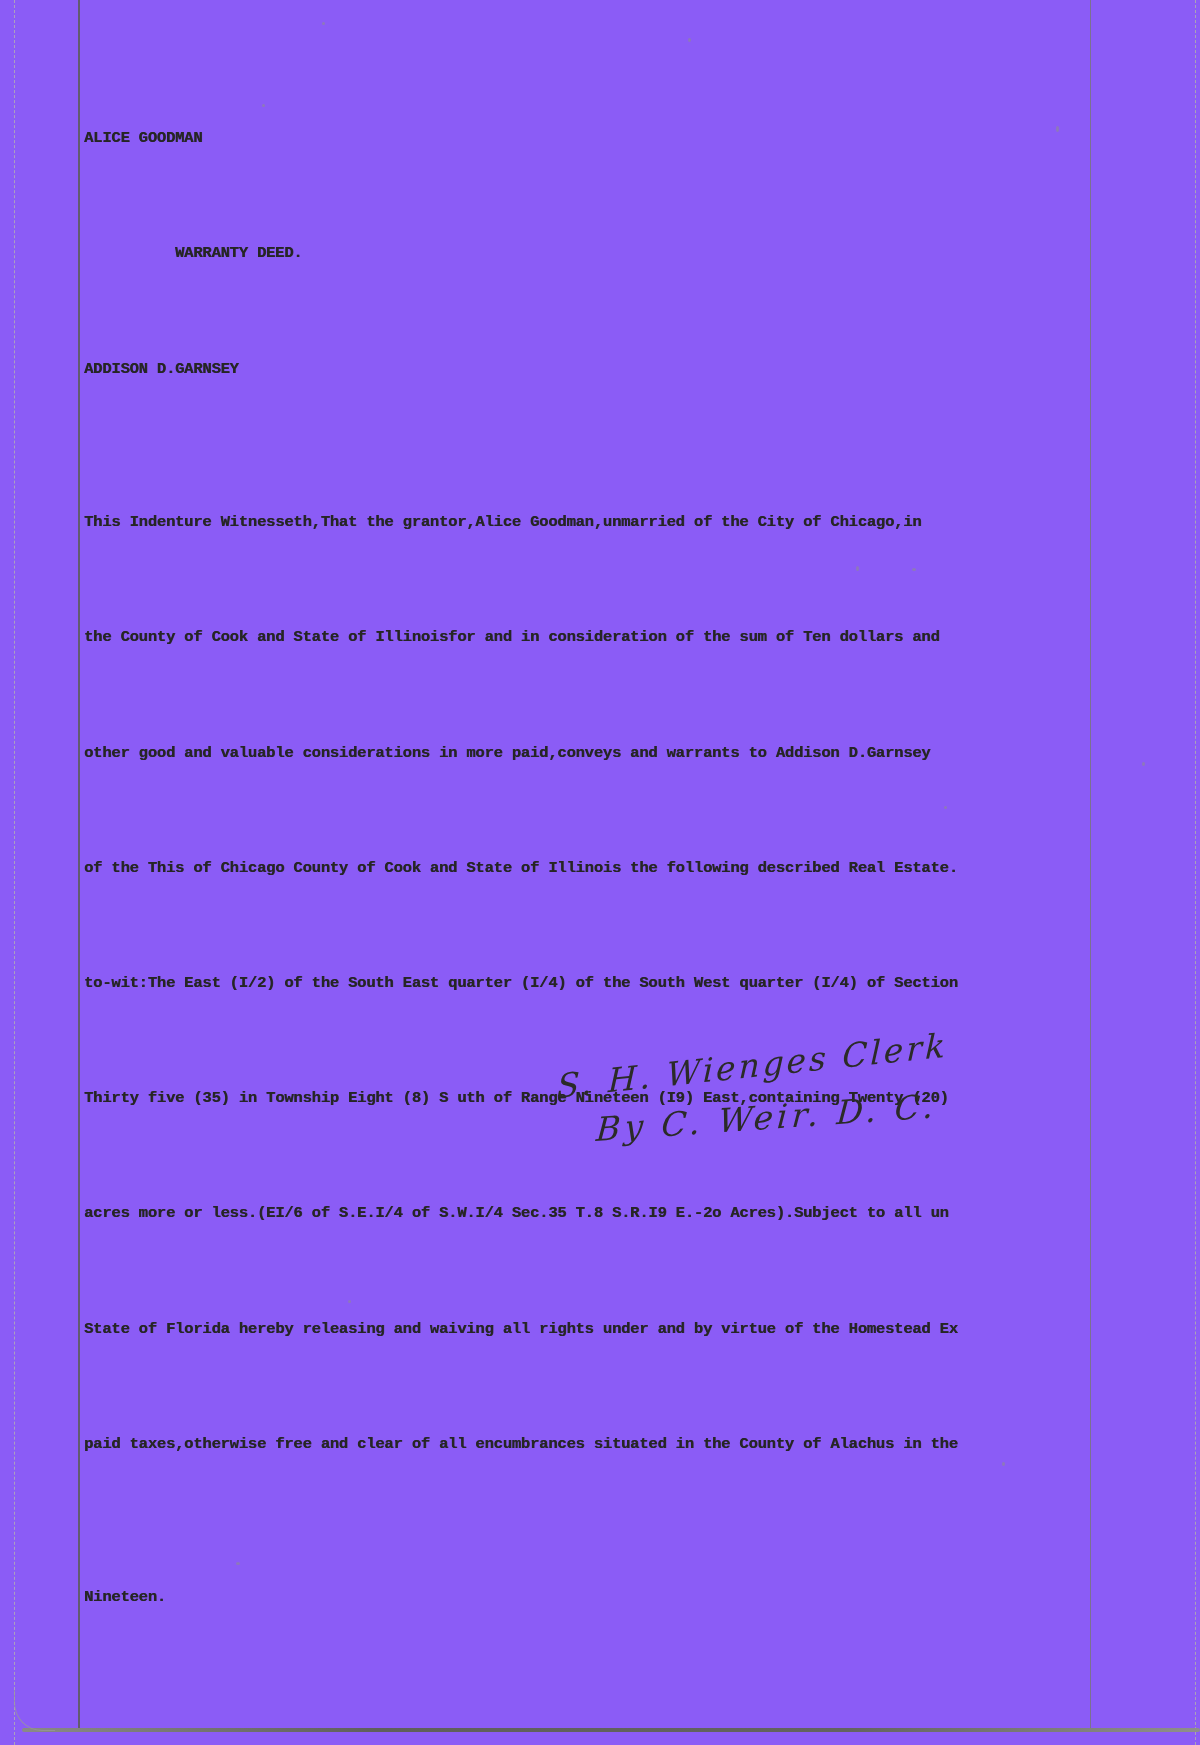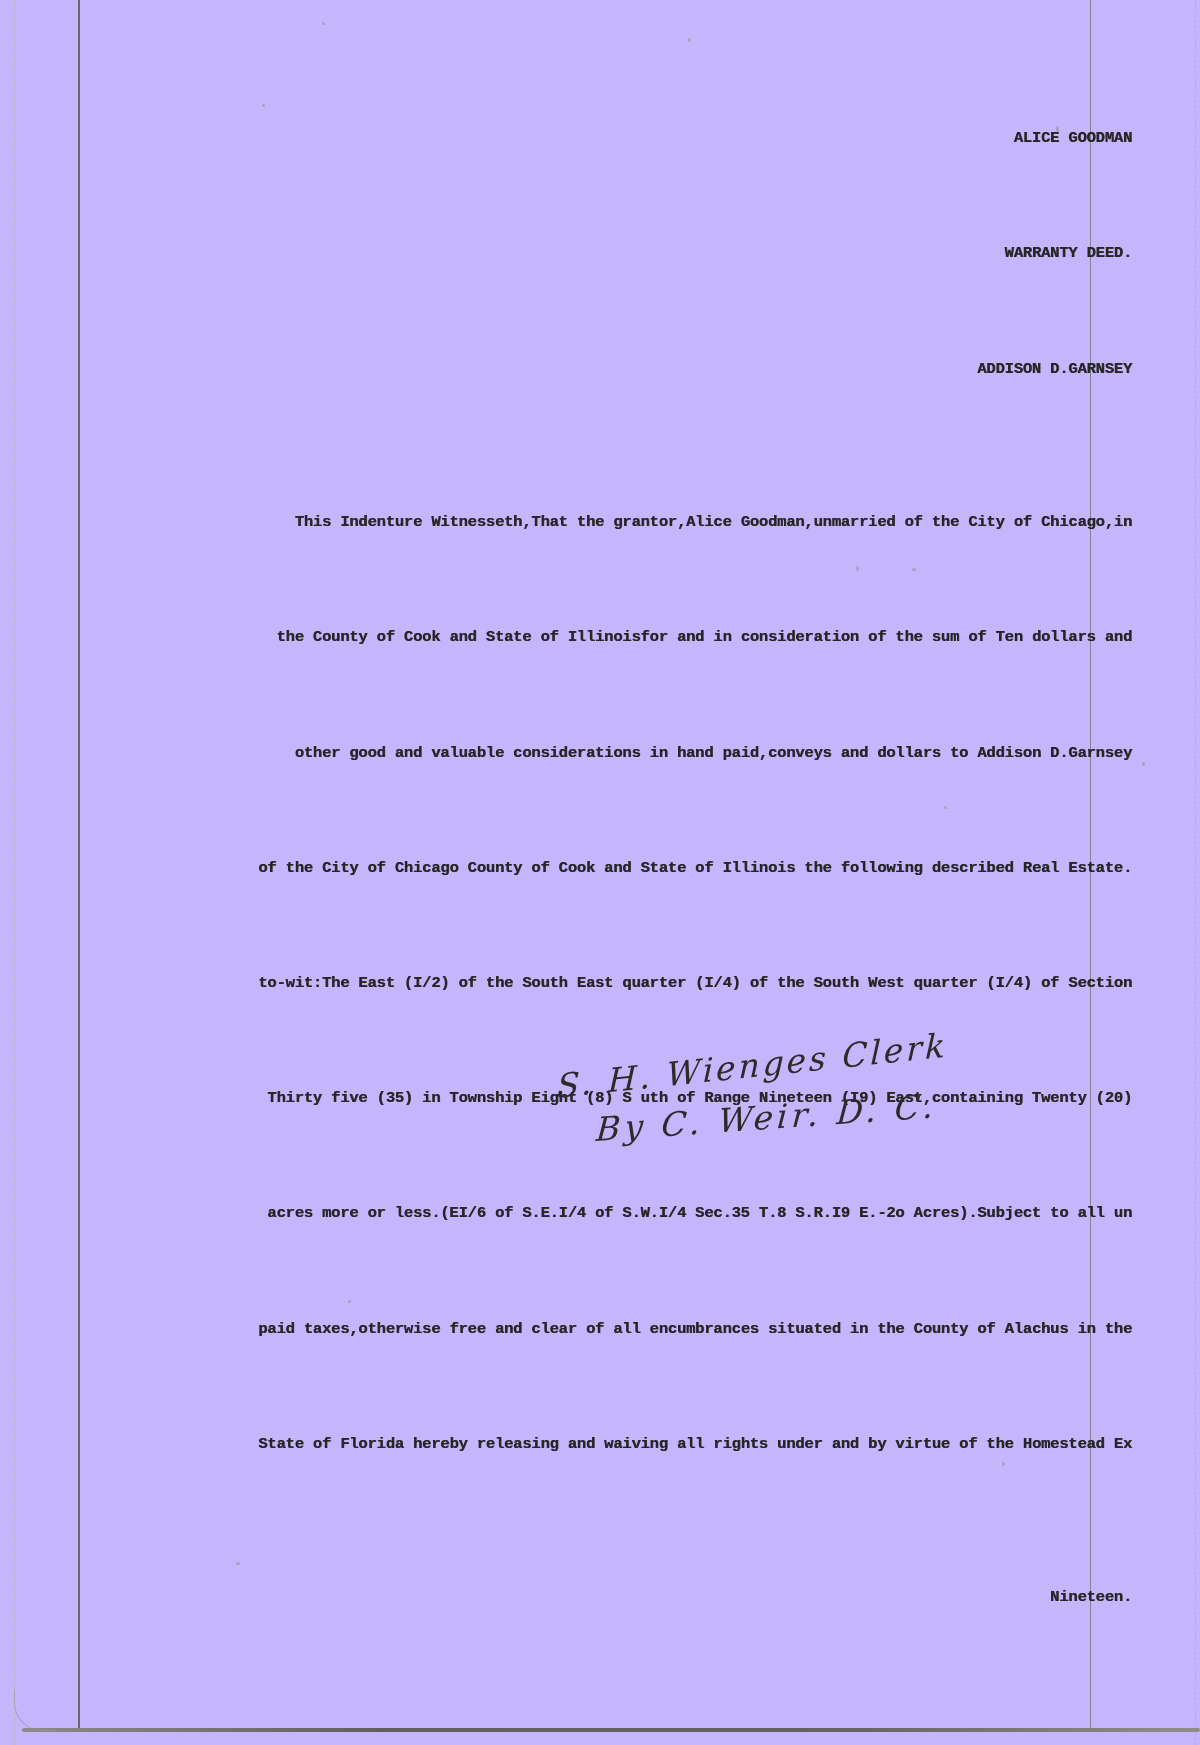--- a/index.html
+++ b/index.html
@@ -1,22 +1,21 @@
 <!DOCTYPE html>
 <html><head>
 <meta charset="utf-8">
 <style>
   html,body{margin:0;padding:0;background:#e9e9e7;}
   .page{
     position:relative;
     width:1200px;height:1745px;
-    background:#c4b5fd;
+    background:#8b5cf6;
     overflow:hidden;
     font-family:"Liberation Mono","DejaVu Sans Mono",monospace;
-    text-align:right;
   }
   
   .edge-dash-left{position:absolute;left:14px;top:0;width:0;height:1745px;border-left:1px dashed #b3b3b0;opacity:.8;}
   .edge-dash-right{position:absolute;left:1195px;top:0;width:0;height:1745px;border-left:1px dashed #b0b0ad;opacity:.85;}
   .rule-left{position:absolute;left:78px;top:0;width:1.5px;height:1731px;background:#5b5b58;opacity:.85;}
   .rule-right{position:absolute;left:1090px;top:0;width:1.2px;height:1731px;background:#777774;opacity:.8;}
   .bottom-bar{position:absolute;left:22px;top:1728px;width:1178px;height:3.5px;
     background:linear-gradient(to right,#8a8a86,#5f5f5b 30%,#63635f 70%,#8f8f8a);border-radius:2px;}
   .corner-curve{position:absolute;left:14px;top:1690px;width:40px;height:40px;
     border-left:1px solid #9a9a97;border-bottom:1px solid #9a9a97;border-bottom-left-radius:28px;opacity:.7;}
@@ -66,27 +65,27 @@
   <div class="speck" style="left:944px;top:806px;width:3px;height:3px"></div>
 
   <div class="typed">
 
     <div class="row">ALICE GOODMAN</div>
     <div class="row ind-title">WARRANTY DEED.</div>
     <div class="row">ADDISON D.GARNSEY</div>
 
     <div class="row">This Indenture Witnesseth,That the grantor,Alice Goodman,unmarried of the City of Chicago,in</div>
     <div class="row">the County of Cook and State of Illinoisfor and in consideration of the sum of Ten dollars and</div>
-    <div class="row">other good and valuable considerations in hand paid,conveys and dollars to Addison D.Garnsey</div>
-    <div class="row">of the City of Chicago County of Cook and State of Illinois the following described Real Estate.</div>
+    <div class="row">other good and valuable considerations in more paid,conveys and warrants to Addison D.Garnsey</div>
+    <div class="row">of the This of Chicago County of Cook and State of Illinois the following described Real Estate.</div>
     <div class="row">to-wit:The East (I/2) of the South East quarter (I/4) of the South West quarter (I/4) of Section</div>
     <div class="row">Thirty five (35) in Township Eight (8) S uth of Range Nineteen (I9) East,containing Twenty (20)</div>
     <div class="row">acres more or less.(EI/6 of S.E.I/4 of S.W.I/4 Sec.35 T.8 S.R.I9 E.-2o Acres).Subject to all un</div>
+    <div class="row">State of Florida hereby releasing and waiving all rights under and by virtue of the Homestead Ex</div>
     <div class="row">paid taxes,otherwise free and clear of all encumbrances situated in the County of Alachus in the</div>
-    <div class="row">State of Florida hereby releasing and waiving all rights under and by virtue of the Homestead Ex</div>
 
     <div class="row">Nineteen.</div>
 
     
 
     
 
     
 
     

